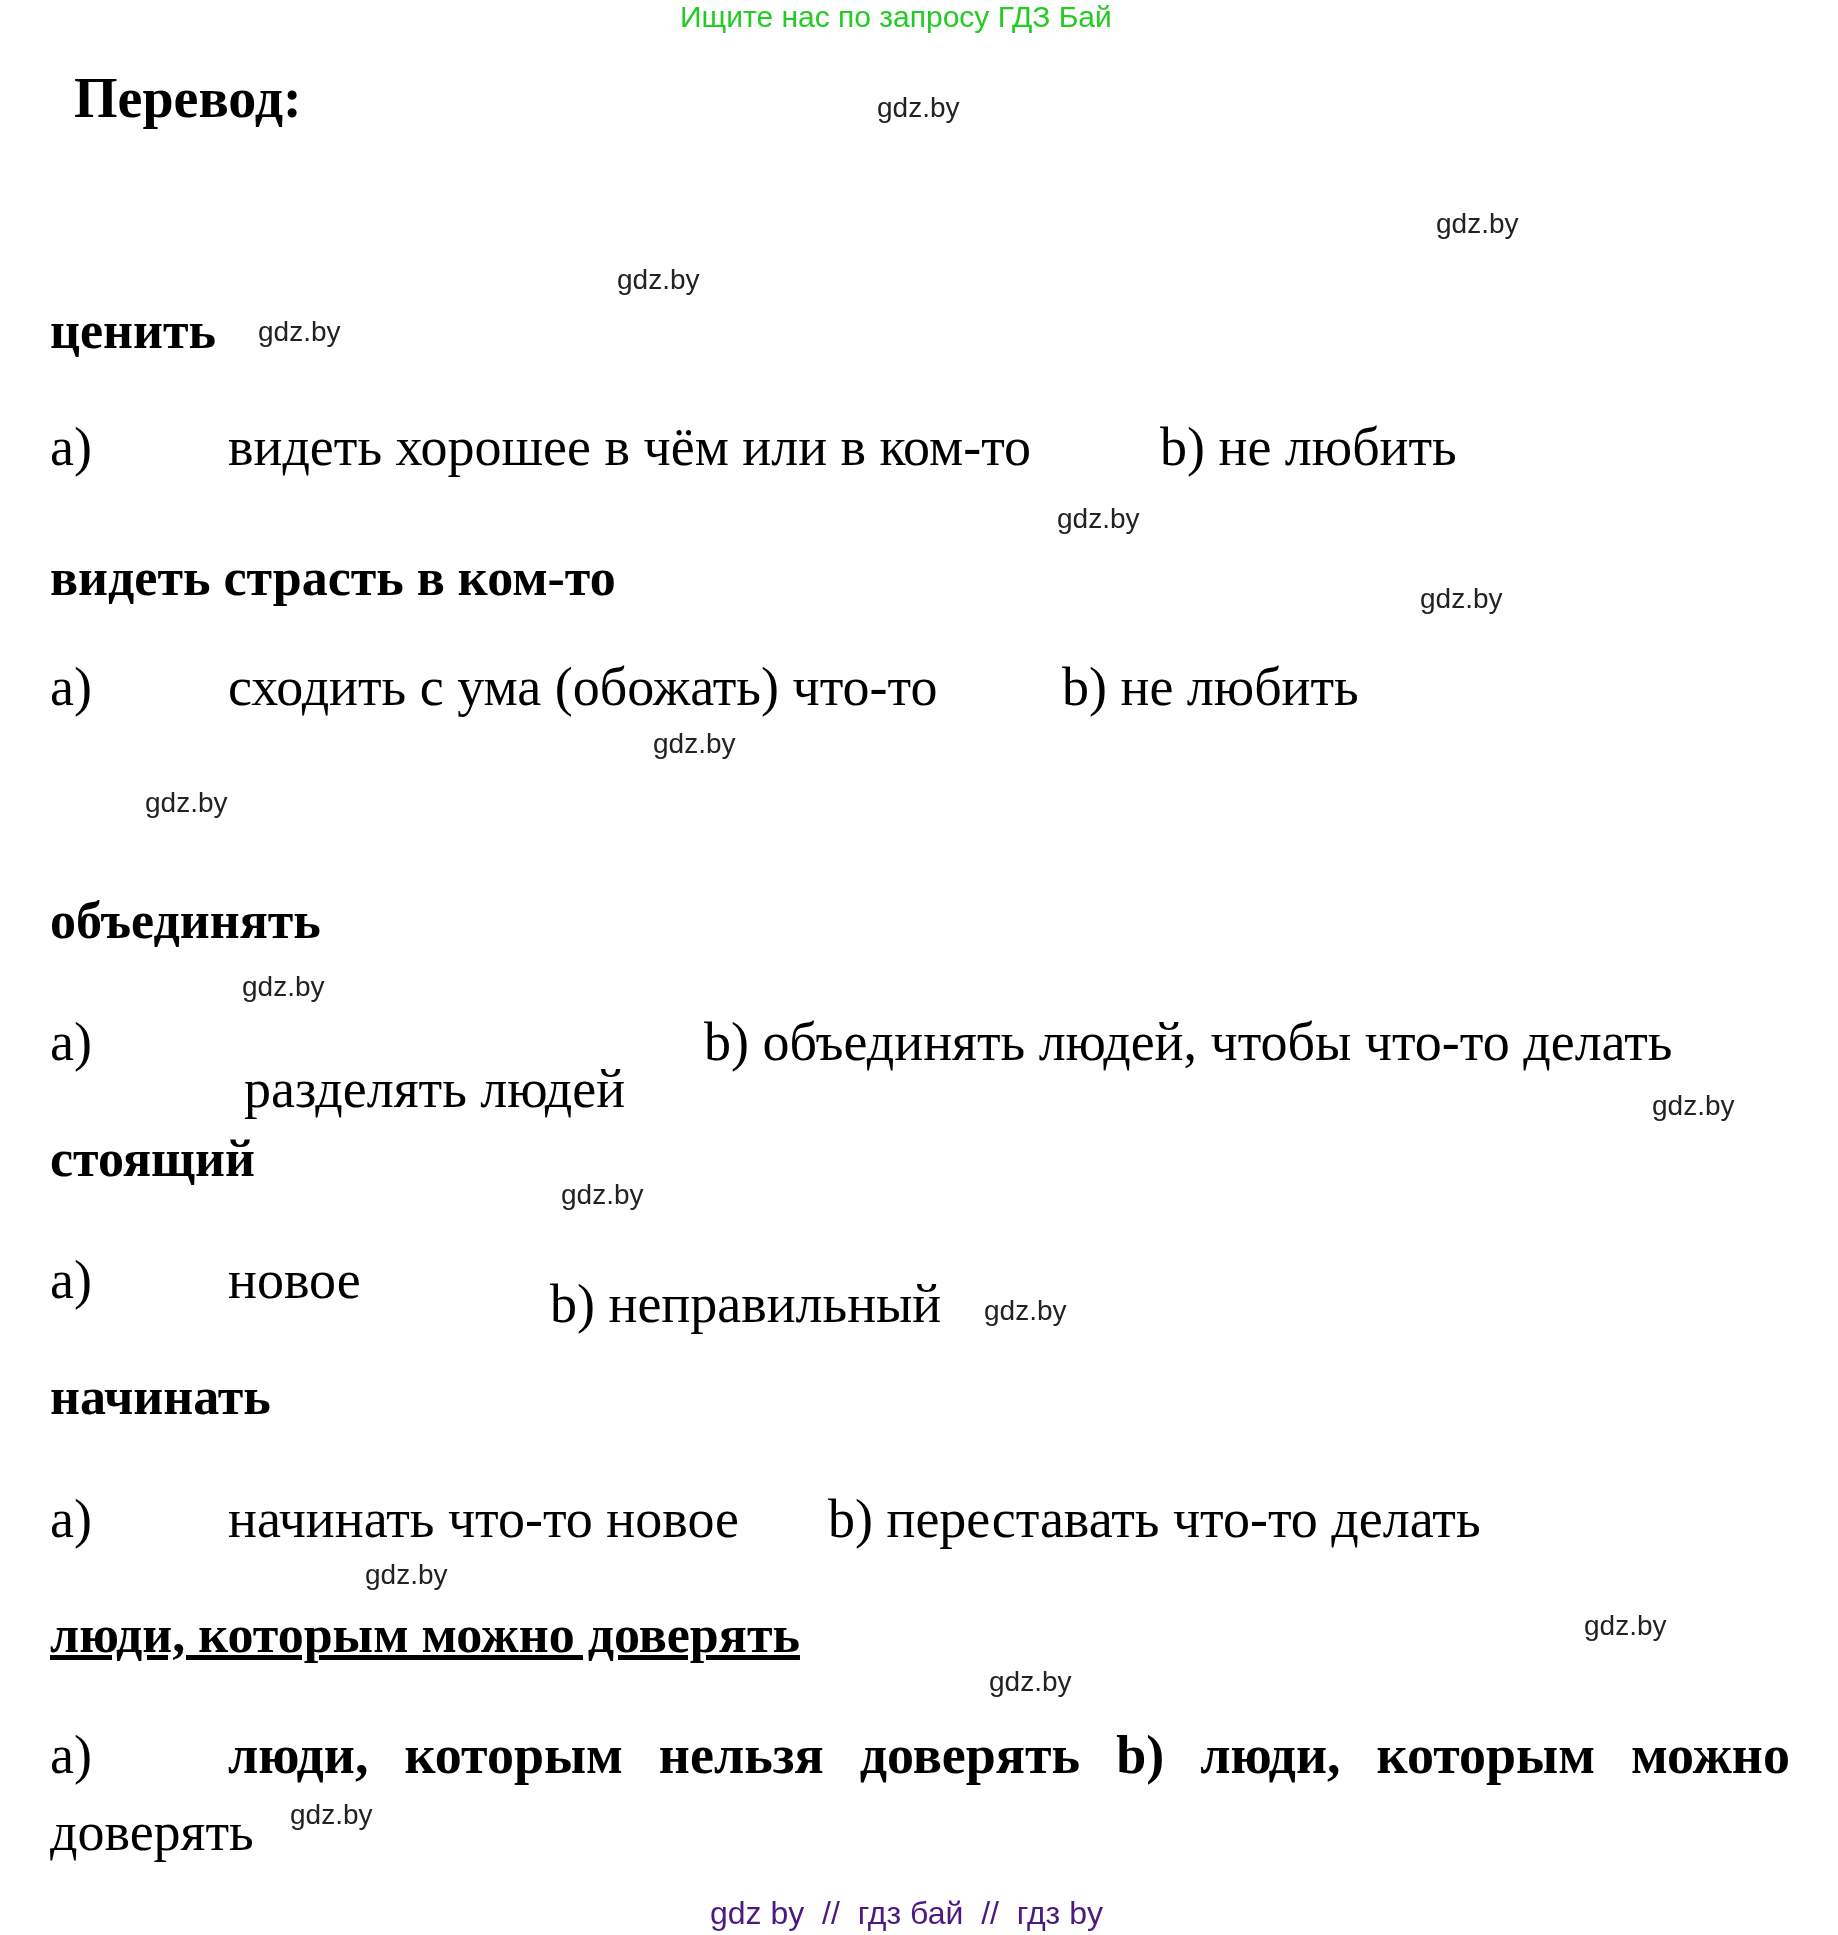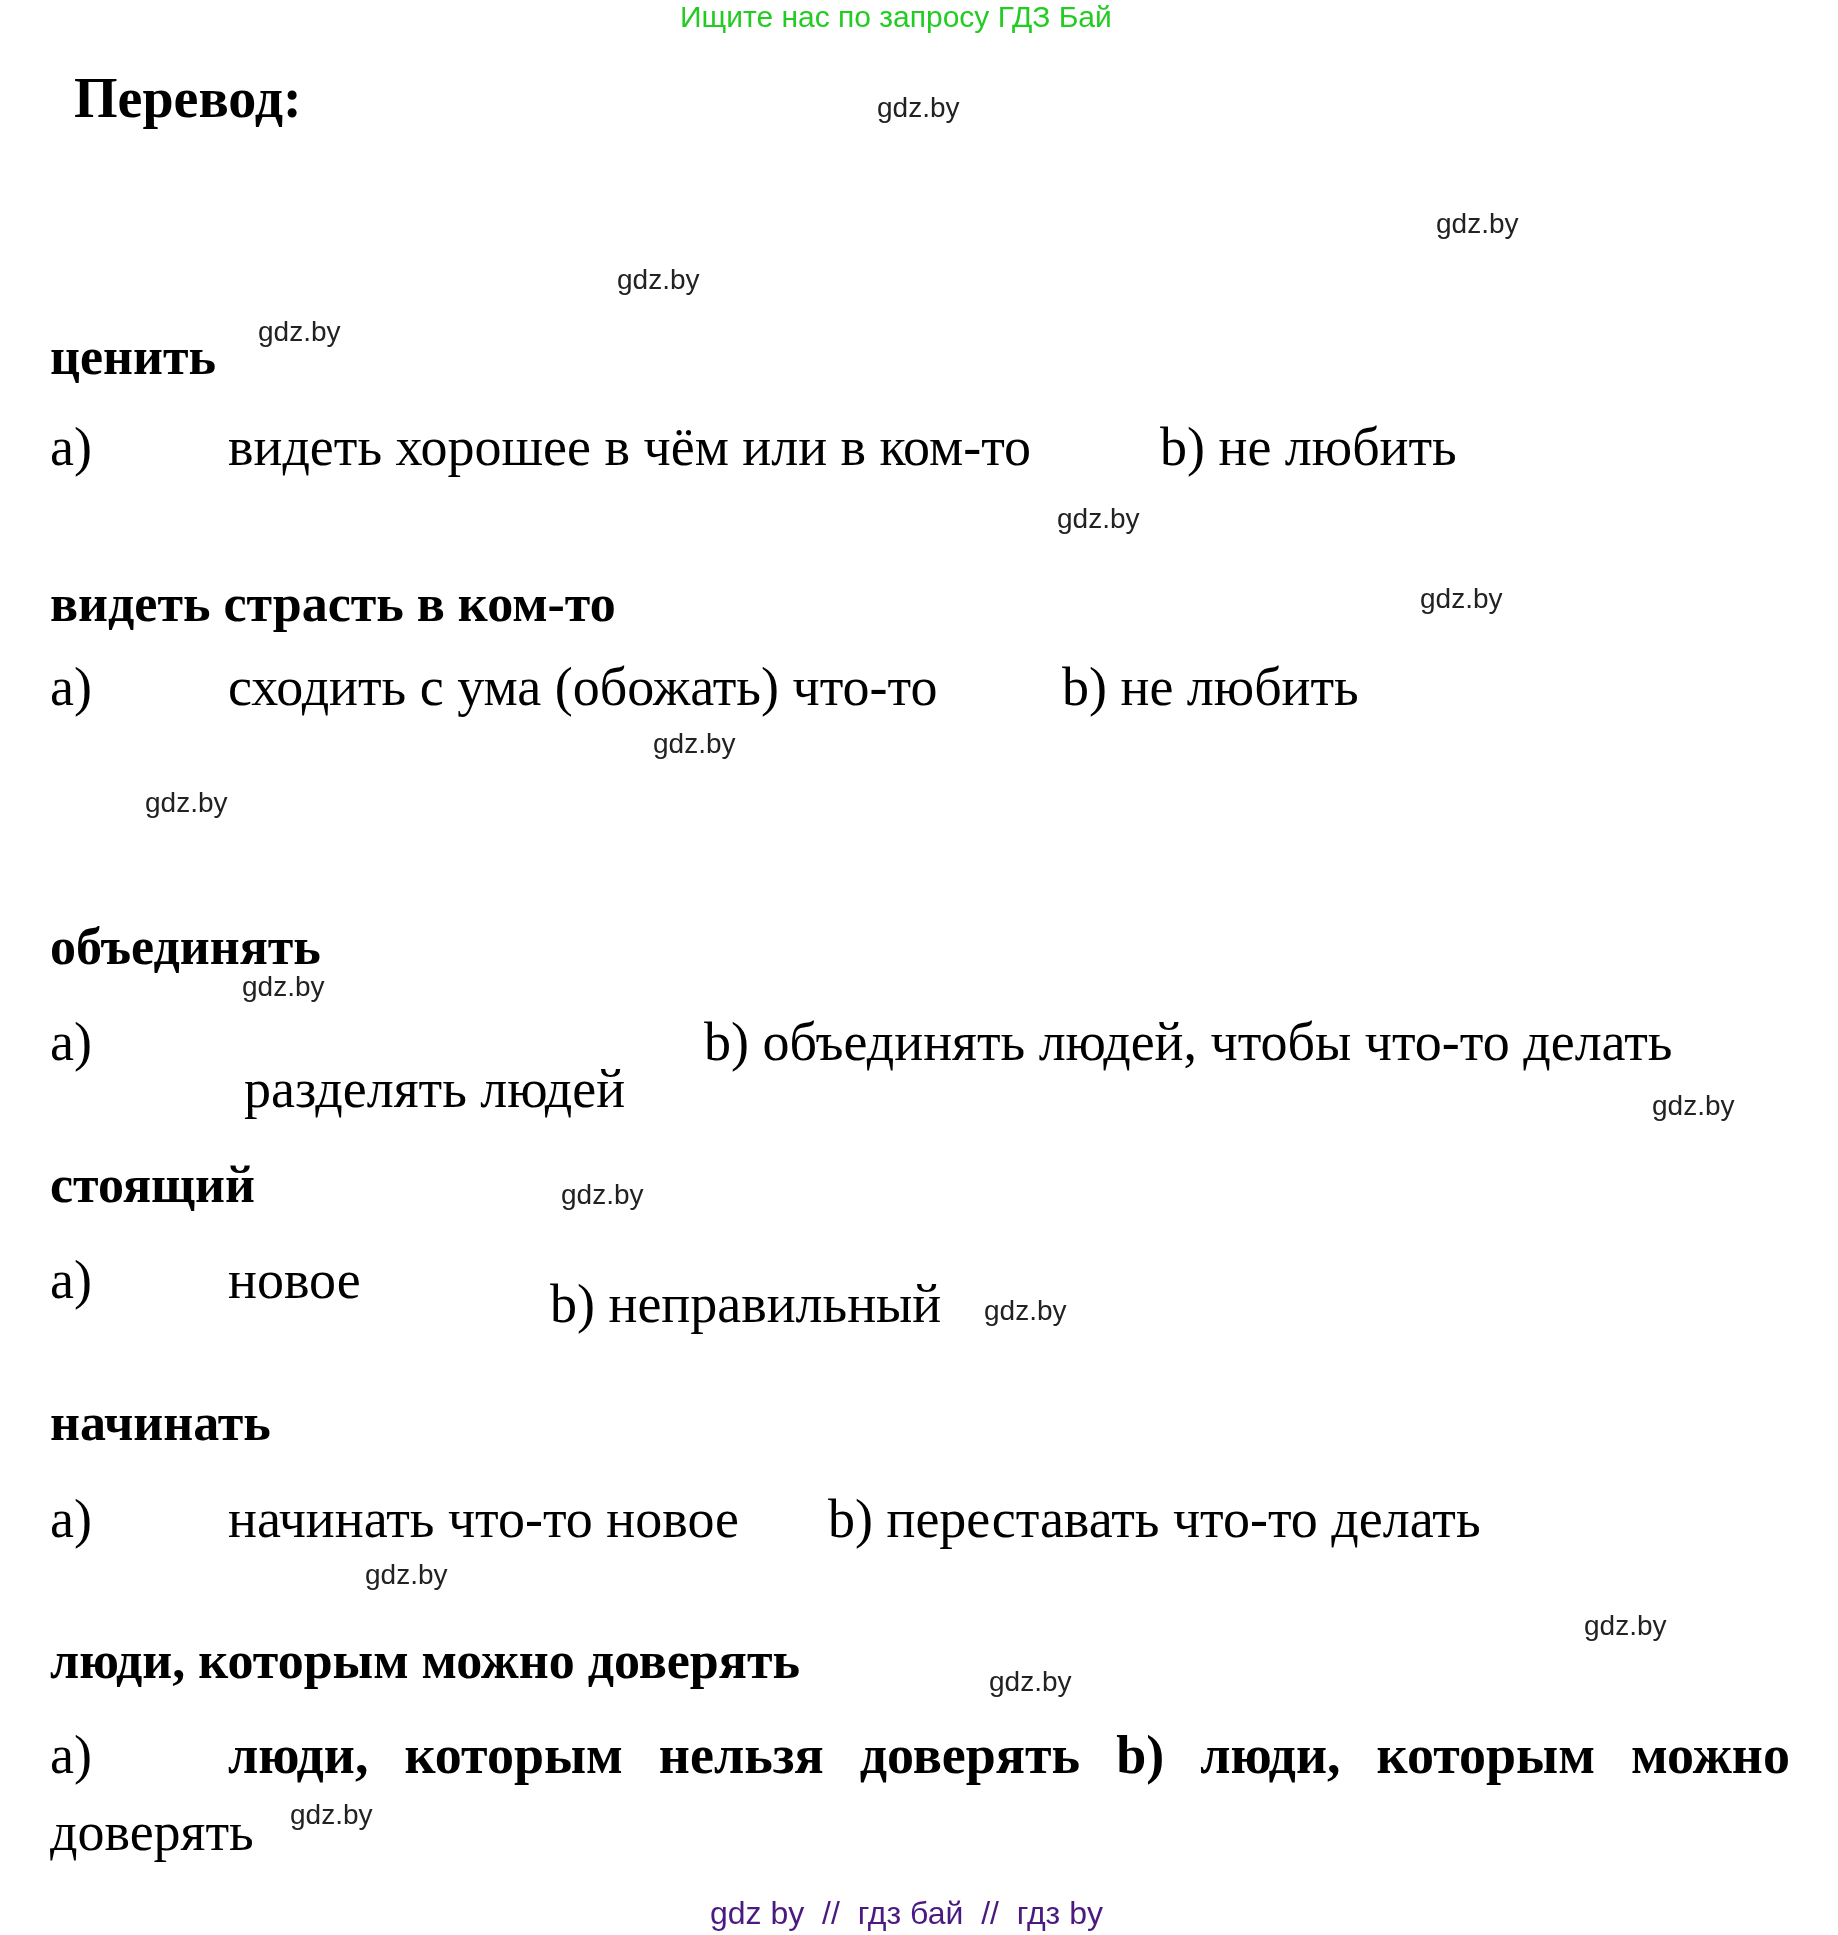--- a/index.html
+++ b/index.html
@@ -1,20 +1,20 @@
 <!DOCTYPE html>
 <html><head>
 <meta charset="utf-8">
 <style>
   html, body { margin: 0; padding: 0; background: #ffffff; }
   body { width: 1838px; height: 1935px; position: relative; overflow: hidden; }
   .abs { position: absolute; white-space: nowrap; }
   .banner { font-family: "Liberation Sans", sans-serif; font-size: 30px; color: #22cc22; line-height: 1; }
   .title { font-family: "Liberation Serif", serif; font-weight: bold; font-size: 56px; color: #000; line-height: 1; }
-  .term { font-family: "Liberation Serif", serif; font-weight: bold; font-size: 52px; color: #000; line-height: 1; margin-top: 26px; }
+  .term { font-family: "Liberation Serif", serif; font-weight: bold; font-size: 52px; color: #000; line-height: 1; }
   .opt { font-family: "Liberation Serif", serif; font-size: 54px; color: #000; line-height: 1; }
   .wm { font-family: "Liberation Sans", sans-serif; font-size: 28px; color: #222; line-height: 1; }
   .footer { font-family: "Liberation Sans", sans-serif; font-size: 32px; color: #4a1a80; line-height: 1; }
   .justify-line { display: flex; justify-content: space-between; width: 1740px; font-weight: bold; }
 </style>
 </head>
 <body>
 
 <div class="abs banner" style="left:680px; top:2px;">Ищите нас по запросу ГДЗ Бай</div>
 
@@ -38,21 +38,21 @@
 <div class="abs term" style="left:50px; top:1133px;">стоящий</div>
 <div class="abs opt" style="left:50px; top:1253px;">a)</div>
 <div class="abs opt" style="left:228px; top:1253px;">новое</div>
 <div class="abs opt" style="left:550px; top:1253px;margin-top:24px;">b) неправильный</div>
 
 <div class="abs term" style="left:50px; top:1371px;">начинать</div>
 <div class="abs opt" style="left:50px; top:1492px;">a)</div>
 <div class="abs opt" style="left:228px; top:1492px;">начинать что-то новое</div>
 <div class="abs opt" style="left:828px; top:1492px;">b) переставать что-то делать</div>
 
-<div class="abs term" style="left:50px; top:1609px;">люди, которым можно доверять</div>
+<div class="abs term" style="left:50px; top:1609px;text-decoration:underline;">люди, которым можно доверять</div>
 <div class="abs opt" style="left:50px; top:1728px;">a)</div>
 <div class="abs opt justify-line" style="left:228px; top:1728px; width:1562px;">
   <span>люди,</span>
   <span>которым</span>
   <span>нельзя</span>
   <span>доверять</span>
   <span>b)</span>
   <span>люди,</span>
   <span>которым</span>
   <span>можно</span>

